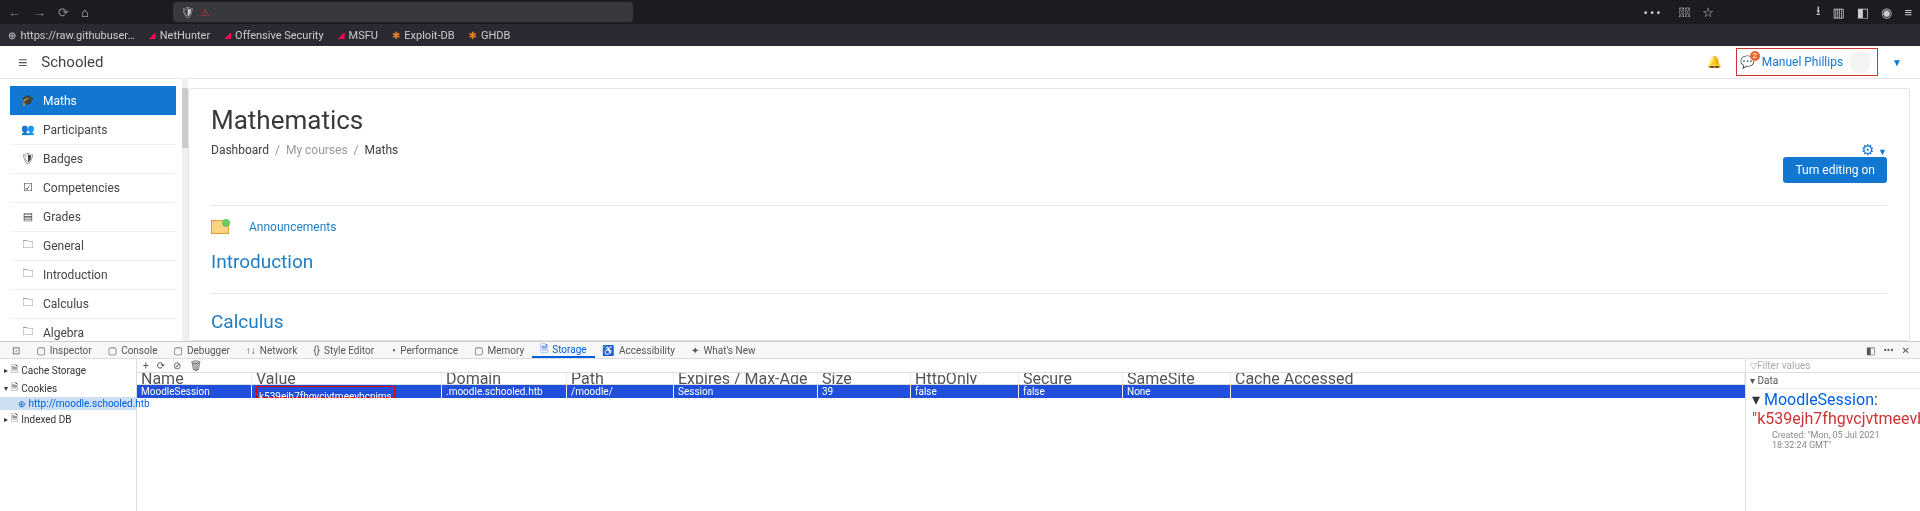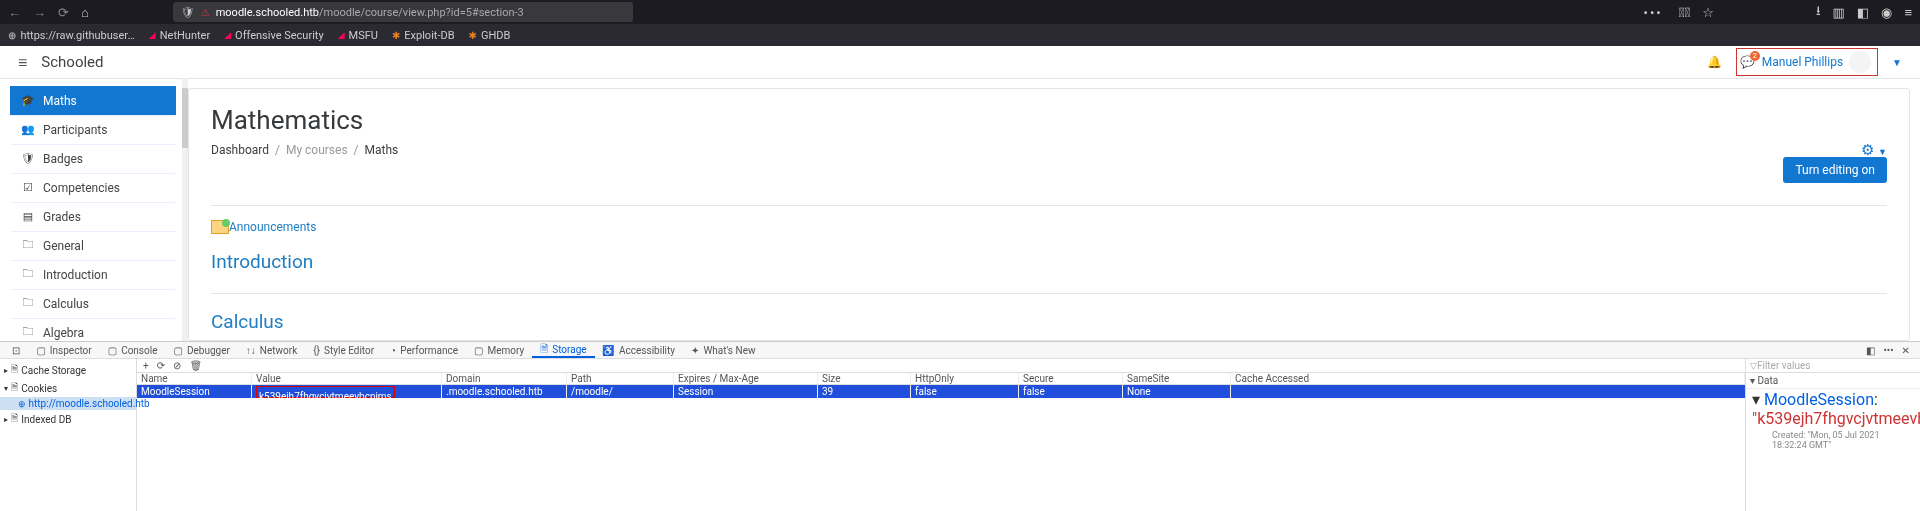--- a/index.html
+++ b/index.html
@@ -51,21 +51,21 @@
 .content-card { background:#fff; border:1px solid #e3e3e3; border-radius:3px; padding:16px 22px; height:100%; overflow:hidden; }
 .course-title { font-size:26px; color:#373a3c; font-weight:400; margin-bottom:6px; }
 .crumb-row { display:flex; align-items:center; }
 .breadcrumb { font-size:12px; color:#999; }
 .breadcrumb a { color:#404040; text-decoration:none; }
 .gear-btn { margin-left:auto; color:#1177d1; font-size:15px; }
 .gear-btn .sm-caret { font-size:9px; }
 .editing-btn { margin-left:auto; background:#1177d1; color:#fff; font-size:12px; padding:6px 12px; border:none; border-radius:3px; margin-top:6px;}
 .btn-row { display:flex; justify-content:flex-end; margin-top:-8px; }
 .section-box { margin-top:22px; border-top:1px solid #e5e5e5; padding-top:14px; }
-.ann-row { display:flex; align-items:center; gap:0; font-size:12px; margin-bottom:2px; }
+.ann-row { display:flex; align-items:center; gap:20px; font-size:12px; margin-bottom:2px; }
 .ann-icon { width:18px; height:14px; background:#ffd480; border:1px solid #e0a030; position:relative; }
 .ann-icon:after { content:""; position:absolute; right:-2px; top:-2px; width:8px; height:8px; background:#6c6; border-radius:50%; }
 .ann-link { color:#1f7dc4; }
 .sec-title { font-size:19px; color:#1f7dc4; font-weight:400; margin-top:16px; }
 .sec-title + .sec-title { margin-top:20px; border-top:1px solid #e5e5e5; padding-top:16px; }
 
 
 .devtools { height:170px; display:flex; flex-direction:column; background:#fff; border-top:1px solid #ccc; font-size:10px; color:#333; }
 .dt-tabs { height:17px; display:flex; align-items:center; border-bottom:1px solid #ddd; background:#f7f7f7; padding:0 4px; }
 .dt-tab { display:flex; align-items:center; gap:4px; padding:0 8px; height:100%; color:#555; white-space:nowrap; }
@@ -78,21 +78,21 @@
 .tree-row { padding:1px 4px; display:flex; align-items:center; gap:3px; }
 .tree-row.indent { padding-left:18px; color:#0060df; }
 .tree-row.sel { background:#ccdff3; }
 .tree-caret { font-size:8px; }
 .tbl-ico { font-size:9px; }
 
 .cookie-panel { flex:1; display:flex; flex-direction:column; }
 .filter-row { height:14px; display:flex; align-items:center; border-bottom:1px solid #ddd; }
 .filter-input { flex:1; padding:0 6px; color:#aaa; font-size:10px; }
 .filter-btns { display:flex; gap:8px; padding:0 6px; color:#555; }
-.col-headers { height:12px; display:flex; align-items:center; background:#fff; border-bottom:1px solid #ddd; font-size:10px; color:#555; }
+.col-headers { height:12px; display:flex; align-items:center; background:#fff; border-bottom:1px solid #ddd; font-size:16px; color:#555; }
 .col-headers > div, .datarow > div { border-right:1px solid #eee; padding:0 4px; height:100%; display:flex; align-items:center; overflow:hidden; white-space:nowrap; }
 .c-name{width:115px} .c-val{width:190px} .c-dom{width:125px} .c-path{width:107px} .c-exp{width:144px} .c-size{width:93px} .c-http{width:108px} .c-sec{width:104px} .c-ss{width:108px} .c-la{flex:1}
 .datarow { height:13px; display:flex; align-items:center; background:#204fdc; color:#fff; font-size:10px; }
 .val-red { border:1px solid #d00; padding:4px 2px; display:inline-block; height:12px; line-height:11px; }
 
 .data-panel { width:175px; border-left:1px solid #ddd; display:flex; flex-direction:column; }
 .dp-filter { height:14px; border-bottom:1px solid #ddd; padding:0 4px; color:#aaa; font-size:10px; display:flex; align-items:center; }
 .dp-header { padding:2px 4px; font-size:10px; color:#555; border-bottom:1px solid #eee; }
 .dp-row { padding:1px 6px; font-size:16px; }
 .dp-key { color:#0060df; }
@@ -105,21 +105,20 @@
 <div class="browser-bar">
   <div class="nav-btns">
     <span>←</span>
     <span>→</span>
     <span>⟳</span>
     <span class="home">⌂</span>
   </div>
   <div class="urlbar">
     <span class="shield">🛡</span>
     <span style="color:#c33;font-size:10px">⚠</span>
-    <span><span class="host">moodle.schooled.htb</span><span class="path">/moodle/course/view.php?id=5#section-3</span></span>
   </div>
   <div class="br-right">
     <span class="more">•••</span>
     <span>✓⃝</span>
     <span>☆</span>
     <div class="far-right">
       <span>⭳</span>
       <span>▥</span>
       <span>◧</span>
       <span>◉</span>

